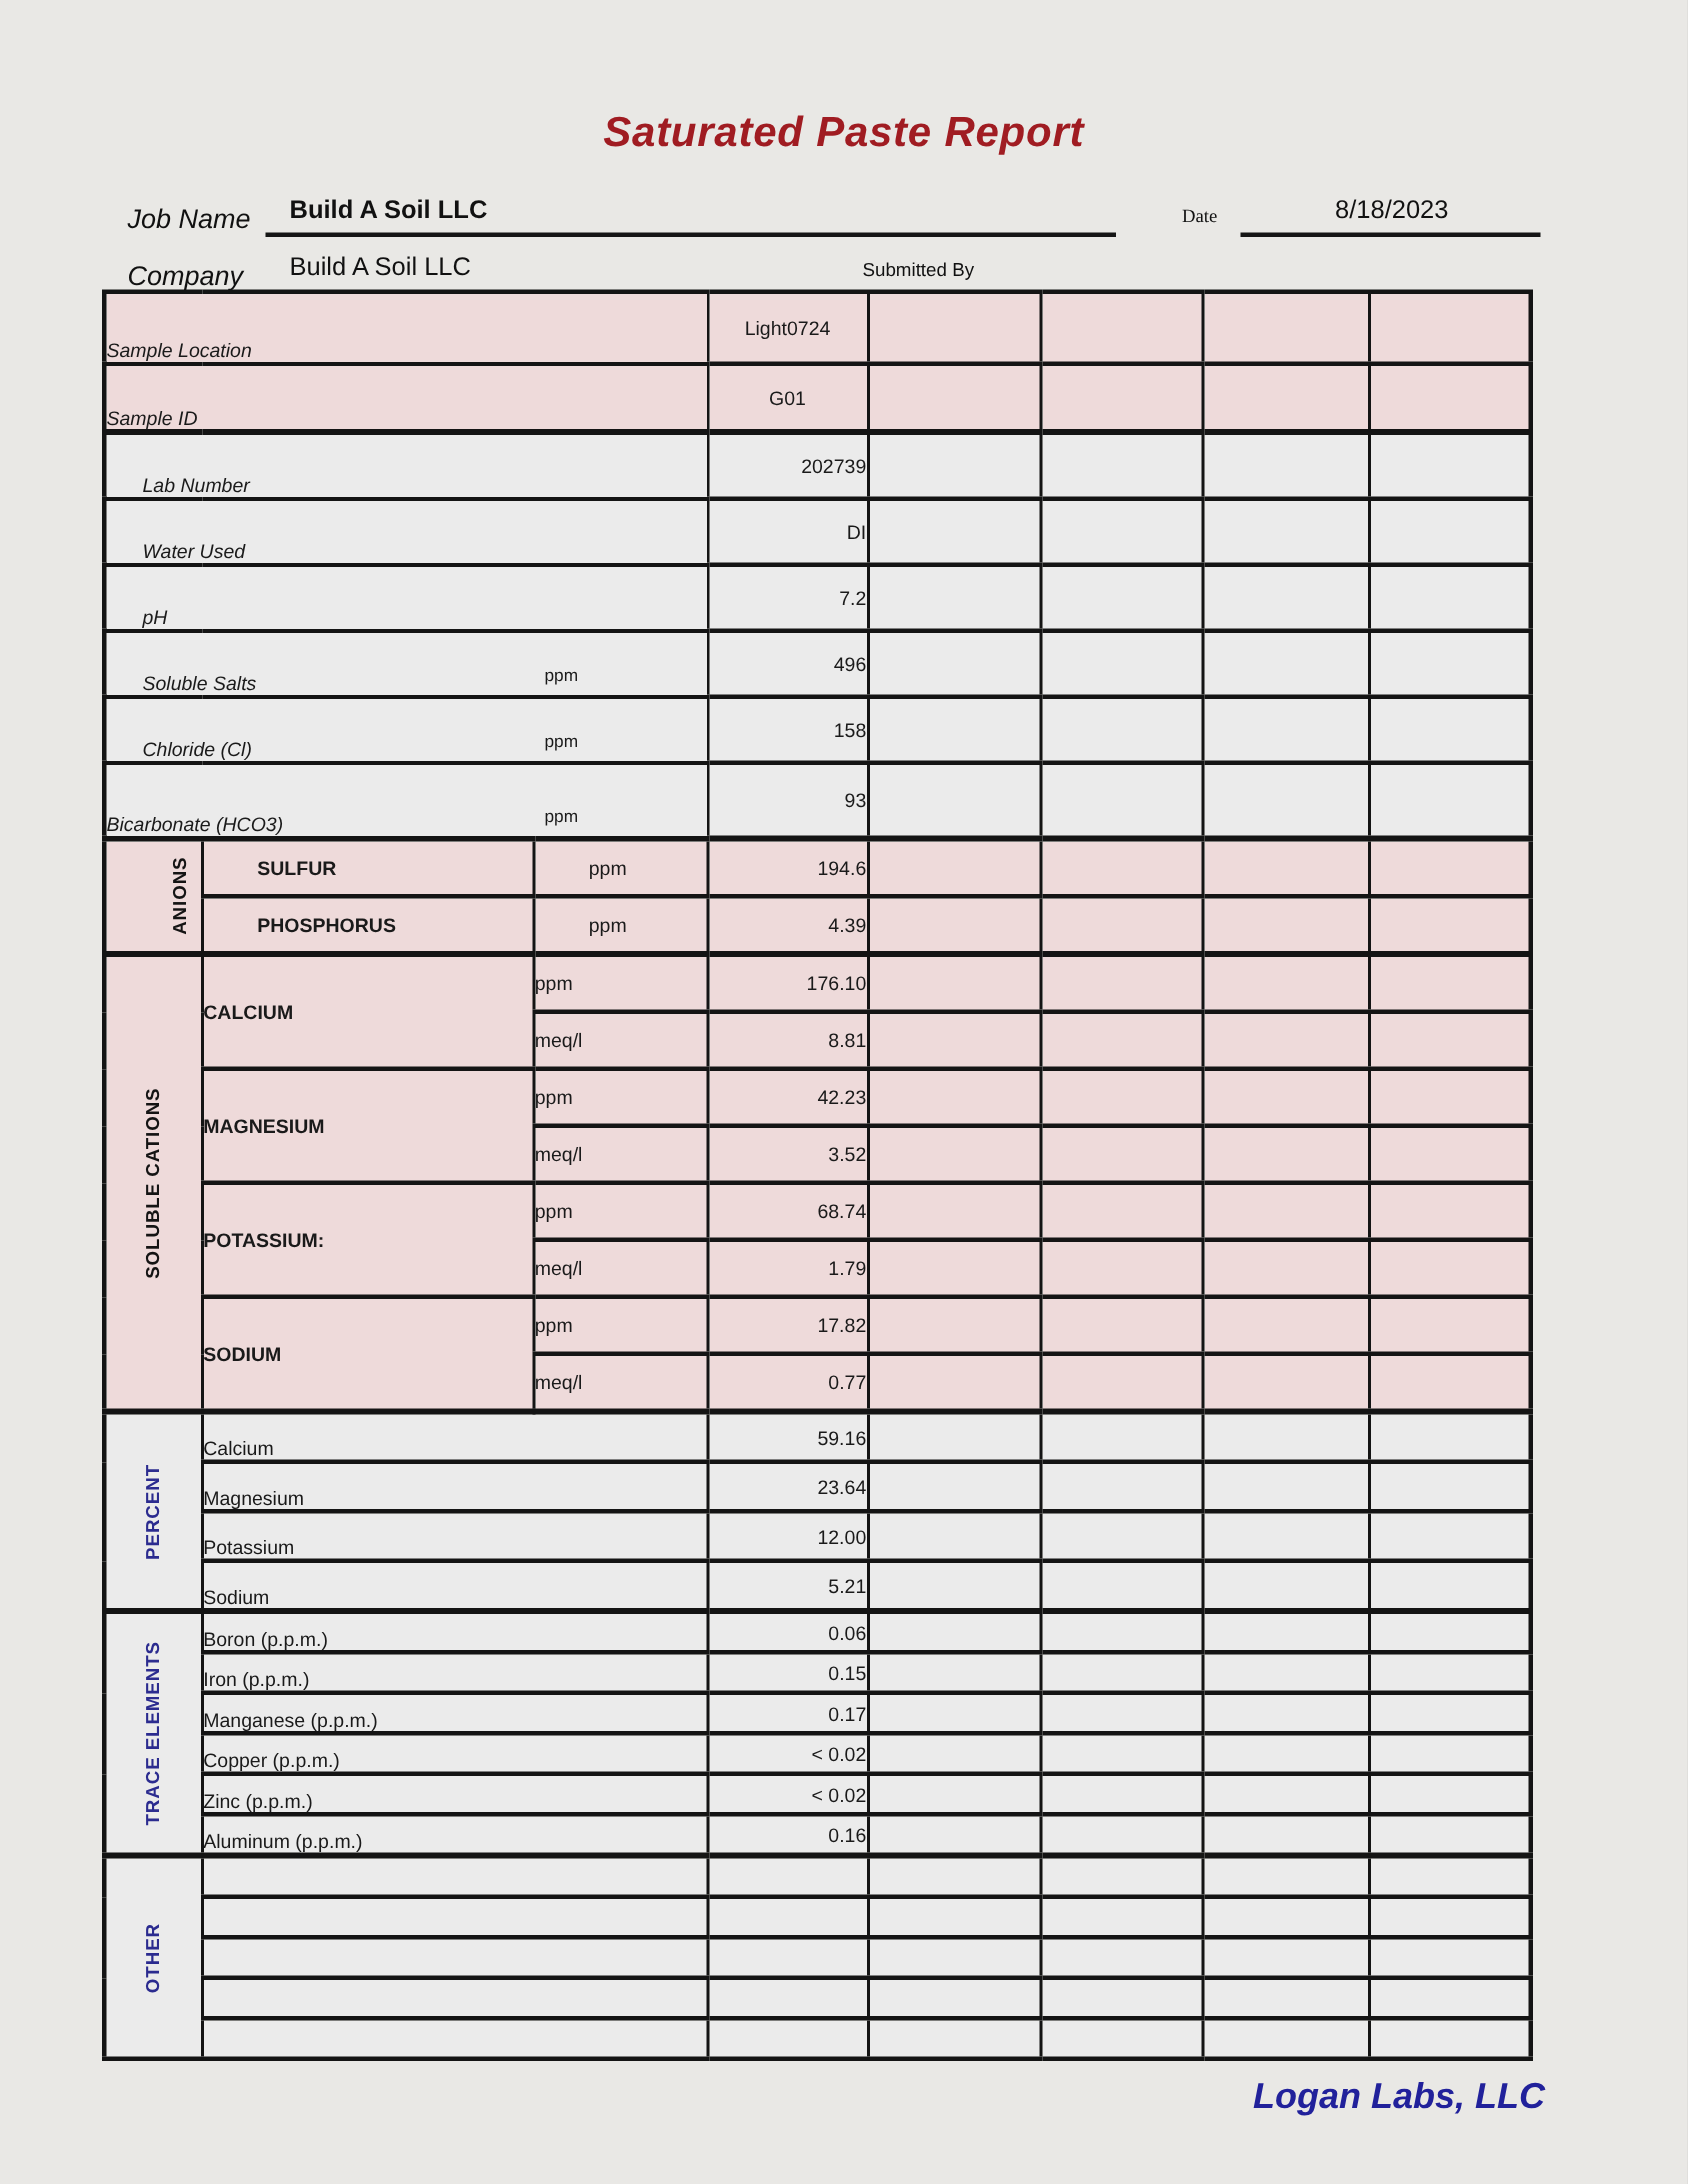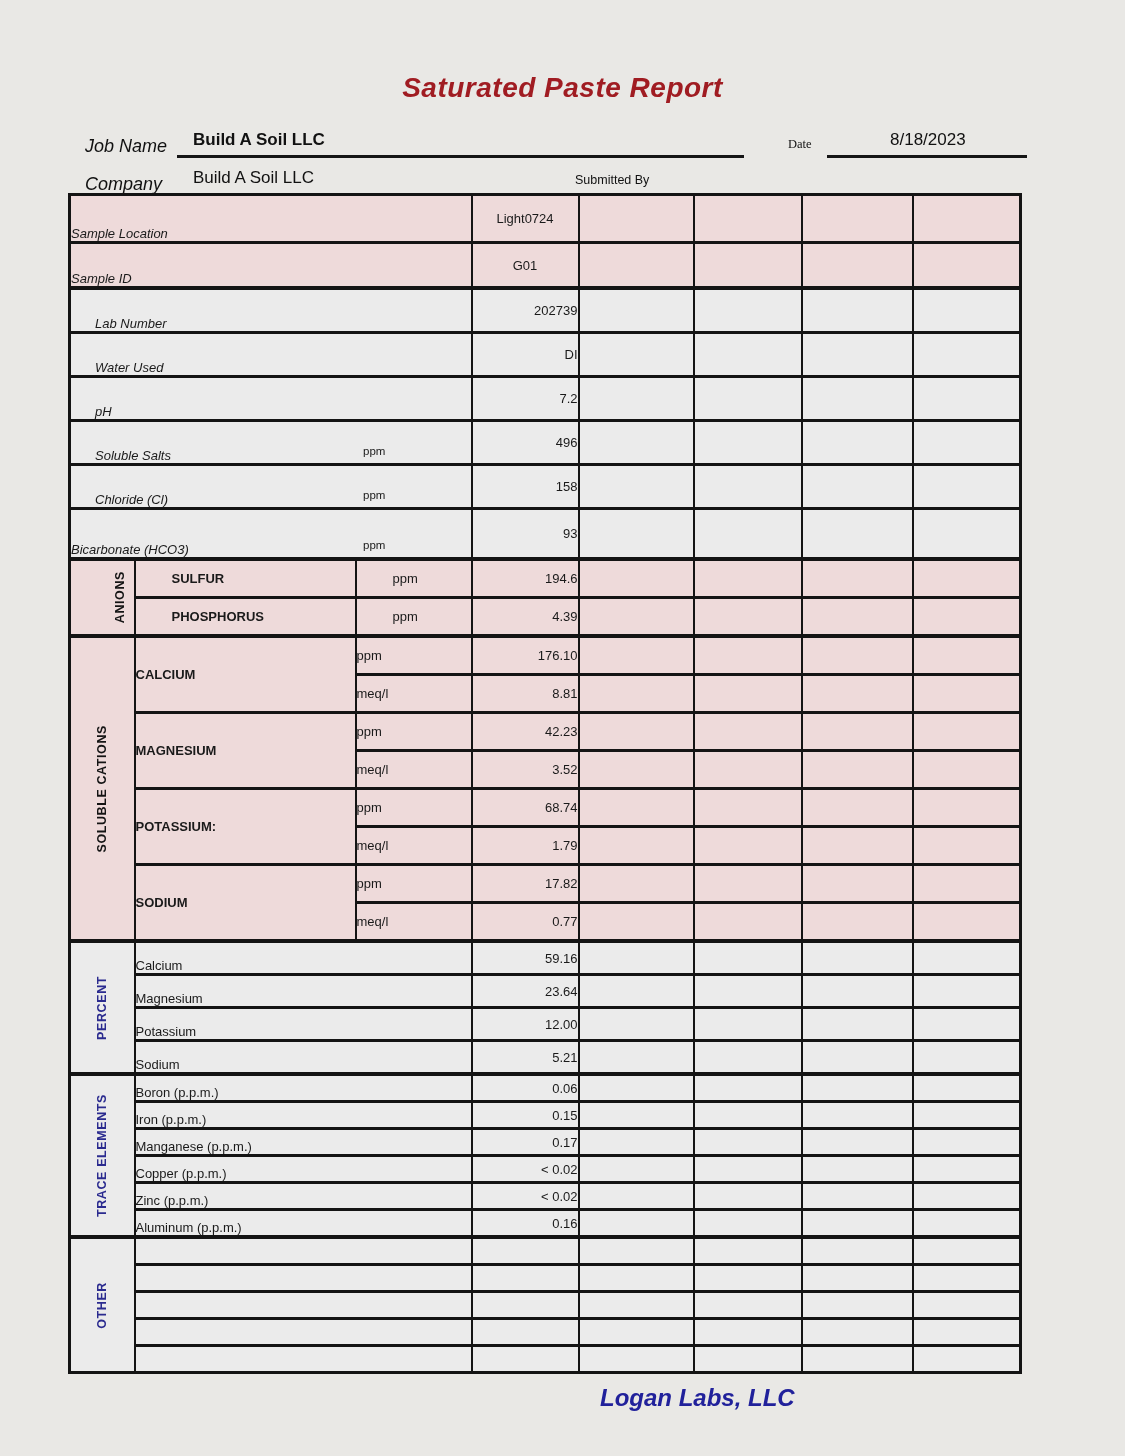--- a/index.html
+++ b/index.html
@@ -91,21 +91,21 @@
     transform:rotate(180deg);
     margin:0 auto;
     font-weight:bold;font-size:12.5px;
     letter-spacing:.6px;color:#141414;
     white-space:nowrap;
   }
   .vlab.navy{color:#2b2b8f;}
 
   .footer-brand{
     position:absolute;top:1384px;left:600px;width:430px;
-    text-align:left;
+    text-align:right;
     font-size:24px;font-weight:bold;font-style:italic;
     color:#21219b;
   }
 </style>
 </head>
 <body>
 
 <div class="page">
 
   <div class="title">Saturated Paste Report</div>

